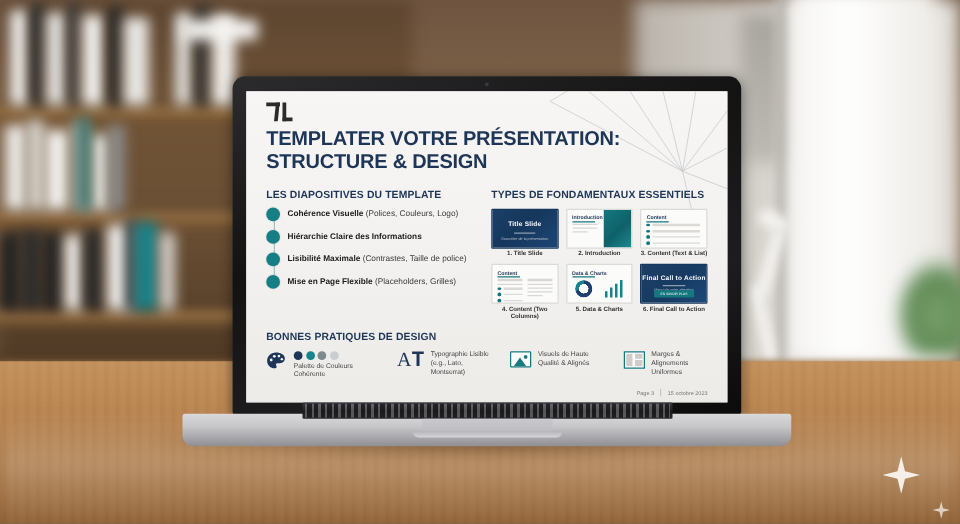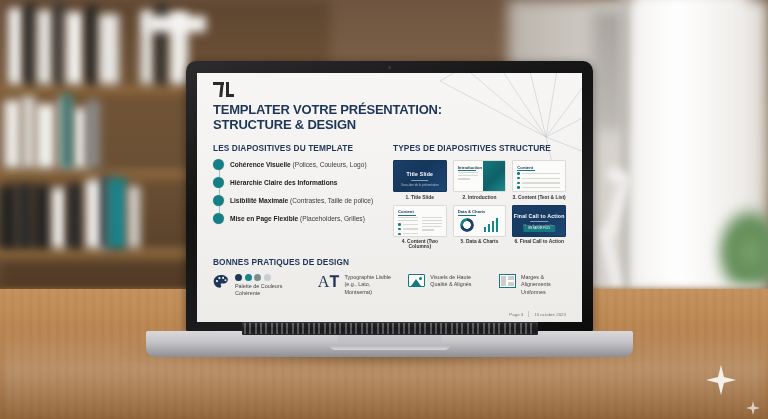--- a/index.html
+++ b/index.html
@@ -165,21 +165,21 @@
     transform:skewX(-6deg);
   }
   .logo-l{
     position:absolute; left:13px; top:0; width:3px; height:15px; background:#2b2b2b;
   }
   .logo-lb{
     position:absolute; left:13px; top:12px; width:8px; height:3px; background:#2b2b2b;
   }
 
   h1.deck-title{
-    color:#1d3557; font-size:13px; font-weight:bold; line-height:1.12;
+    color:#1d3557; font-size:16px; font-weight:bold; line-height:1.12;
     letter-spacing:-.2px; margin-bottom:11px; position:relative; z-index:2;
   }
 
   .cols{ display:flex; gap:14px; }
   .col-left{ width:166px; }
   .col-right{ flex:1; }
 
   h2.sec{
     color:#1d3557; font-size:8.3px; font-weight:bold; letter-spacing:.1px;
     margin-bottom:7px;
@@ -425,21 +425,21 @@
                 <span class="dot"></span>
                 <div class="bul-txt">
                   <b>Mise en Page Flexible </b><span>(Placeholders, Grilles)</span>
                 </div>
               </div>
 
             </div>
           </div>
 
           <div class="col-right">
-            <h2 class="sec">TYPES DE DIAPOSITIVES STRUCTURE</h2>
+            <h2 class="sec">TYPES DE FONDAMENTAUX ESSENTIELS</h2>
             <div class="thumbs">
 
               <div class="th">
                 <div class="th-img t-navy">
                   <span class="th-title-w">Title Slide</span>
                   <span class="th-rule"></span>
                   <span class="th-sub">Sous-titre de la présentation</span>
                 </div>
                 <div class="th-cap">1. Title Slide</div>
               </div>

